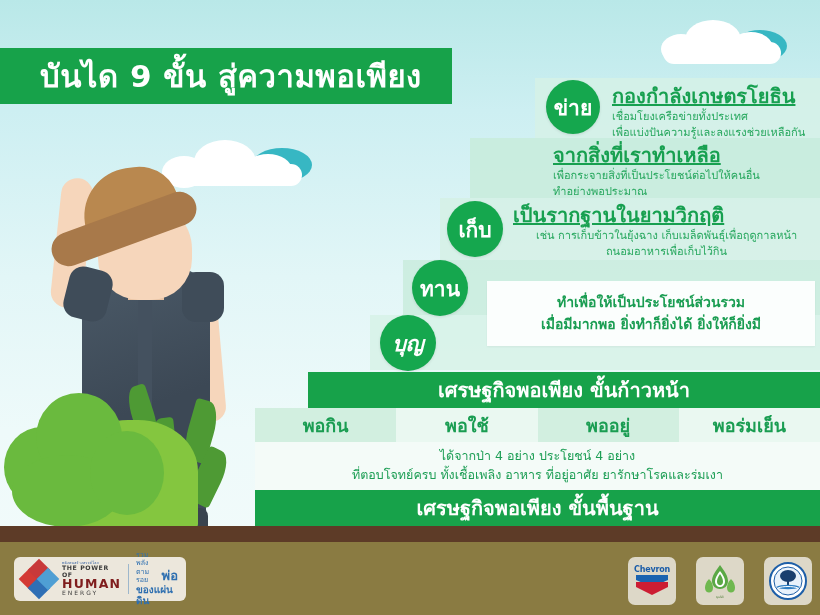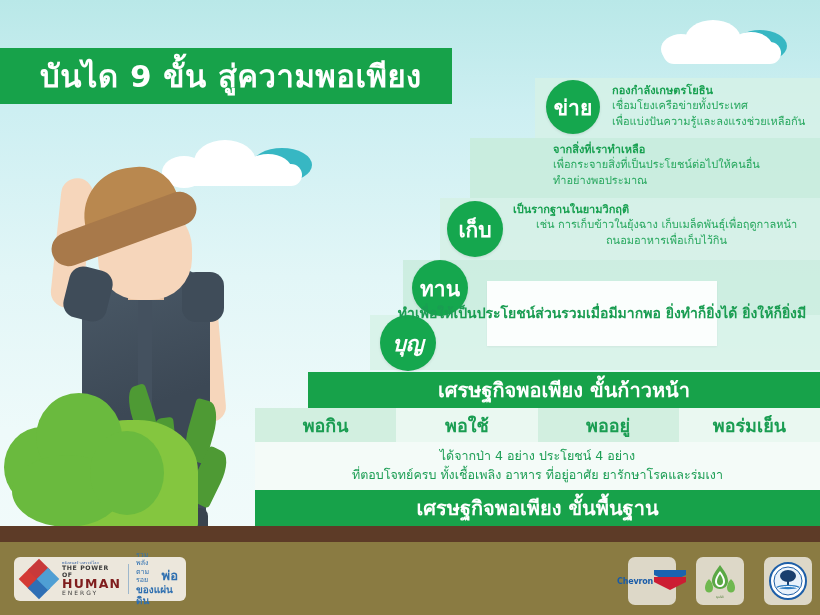--- a/index.html
+++ b/index.html
@@ -54,34 +54,34 @@
     font-size: 21px; font-weight: bold;
     box-shadow: 0 1px 3px rgba(0,0,0,.10);
   }
   .c9 { left: 546px; top: 80px;  width: 54px; height: 54px; }
   .c8 { left: 485px; top: 140px; width: 56px; height: 56px; }
   .c7 { left: 447px; top: 201px; width: 56px; height: 56px; }
   .c6 { left: 412px; top: 260px; width: 56px; height: 56px; }
   .c5 { left: 380px; top: 315px; width: 56px; height: 56px; font-style: italic; }
 
   .step-text { position: absolute; color: #189a52; }
-  .step-head { font-size: 11px; font-weight: bold; color: #17a050; line-height: 1.25; }
+  .step-head { font-size: 20px; font-weight: bold; color: #17a050; line-height: 1.25; text-decoration: underline; }
   .step-sub  { font-size: 11px; color: #28a85f; line-height: 1.45; }
 
   .t9 { left: 612px; top: 84px;  width: 208px; }
   .t8 { left: 553px; top: 143px; width: 267px; }
   .t7 { left: 513px; top: 203px; width: 307px; }
   .t7 .step-sub { text-align: center; }
 
   
   #shared-box {
     position: absolute; left: 487px; top: 281px;
-    width: 230px; height: 65px;
+    width: 328px; height: 65px;
     background: #fbfefd;
-    display: flex; flex-direction: row;
+    display: flex; flex-direction: column;
     align-items: center; justify-content: center;
     box-shadow: 0 1px 2px rgba(0,0,0,.05);
   }
   #shared-box div {
     font-size: 14px; color: #1a9d52; font-weight: bold; line-height: 1.55;
     white-space: nowrap;
   }
 
   
   #band-advanced {
@@ -358,21 +358,21 @@
           <div class="a">รวมพลัง</div>
           <div class="a">ตามรอย</div>
         </div>
         <div class="b">พ่อ</div>
       </div>
       <div class="c">ของแผ่นดิน</div>
     </div>
   </div>
 
   <div class="logo-tile" id="tile-chevron">
-    <div style="display:flex; flex-direction:row; align-items:center;">
+    <div style="display:flex; flex-direction:column; align-items:center;">
       <div id="chev-word">Chevron</div>
       <svg width="34" height="24" viewBox="0 0 34 24">
         <polygon points="1,1 33,1 33,6 17,13 1,6" fill="#1a63b0"></polygon>
         <polygon points="1,8 33,8 33,13 17,21 1,13" fill="#cc1d33"></polygon>
       </svg>
     </div>
   </div>
 
   <div class="logo-tile" id="tile-leaf">
     <svg width="36" height="38" viewBox="0 0 36 38">

